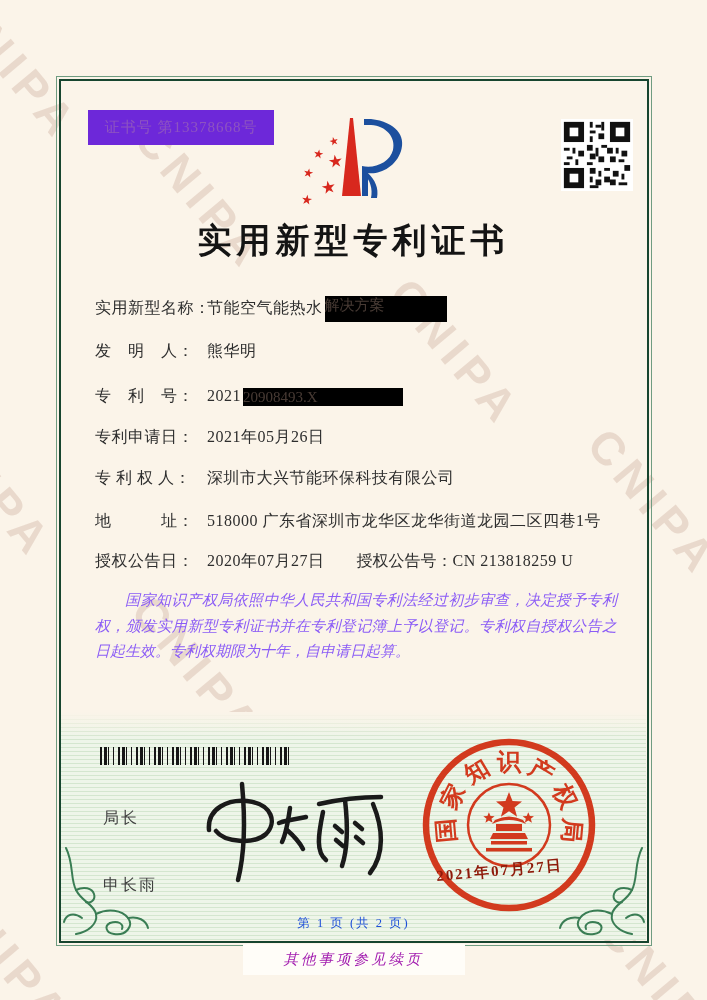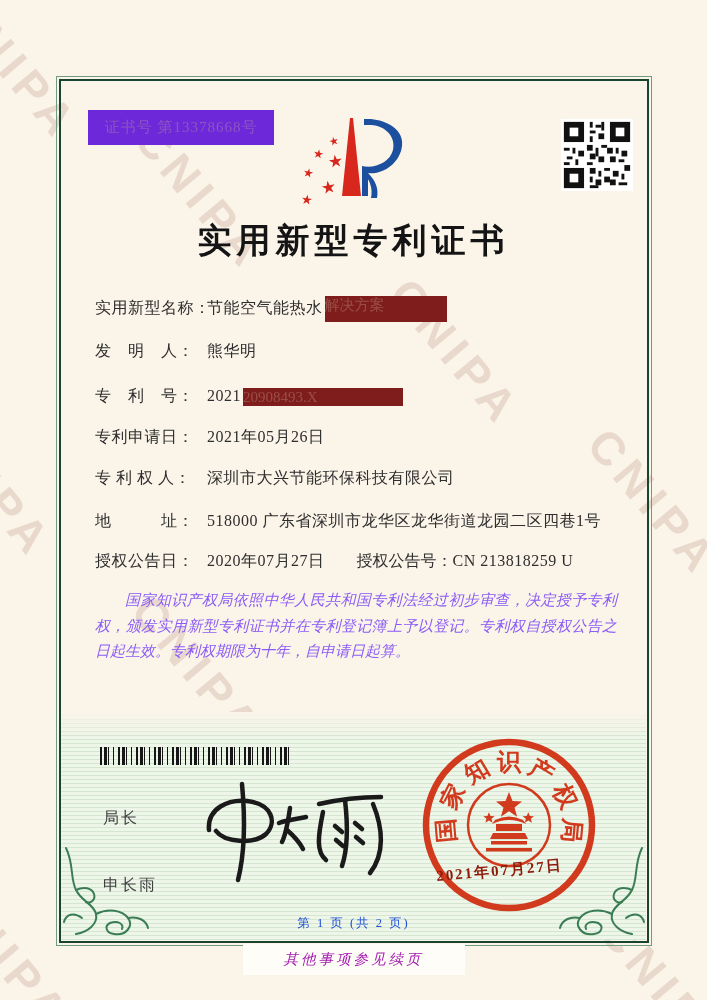--- a/index.html
+++ b/index.html
@@ -30,21 +30,21 @@
   }
   
   .green-band{
     left:61px;top:712px;width:585px;height:228px;
     background:
       linear-gradient(180deg,#fbf4e9 0px,rgba(251,244,233,0) 26px),
       repeating-linear-gradient(180deg,#eef5e9 0px,#eef5e9 3px,#d4e6cf 3px,#d4e6cf 4px),
       #ecf3e6;
   }
   
-  .redact{background:#7f1d1d;display:inline-block;vertical-align:middle;}
+  .redact{background:#000000;display:inline-block;vertical-align:middle;}
   .faint{color:#caa593;opacity:0.35;}
   
   .cert-no{
     left:88px;top:110px;width:186px;height:35px;background:#6d28d9;
     font-size:15px;line-height:35px;text-align:center;letter-spacing:1px;
   }
   .title{
     left:57px;top:218px;width:593px;text-align:center;
     font-size:34px;font-weight:bold;letter-spacing:5px;color:#141414;
     white-space:nowrap;

